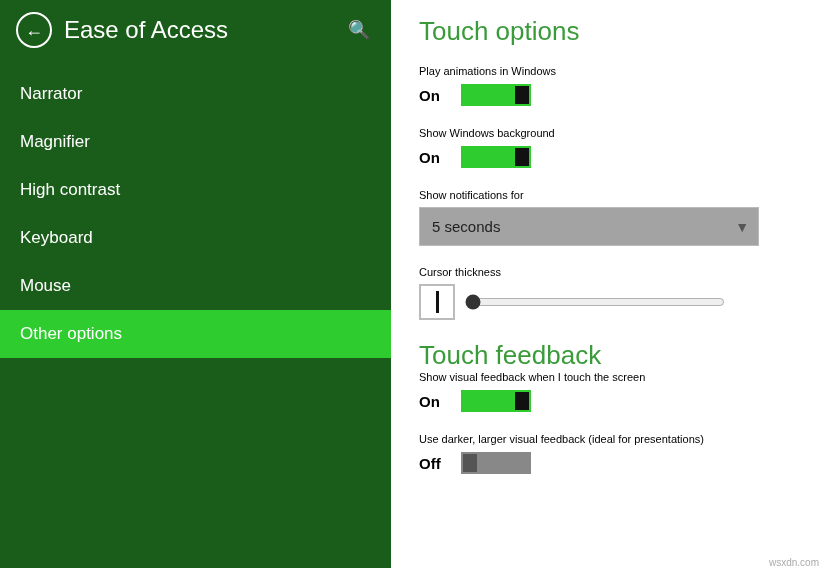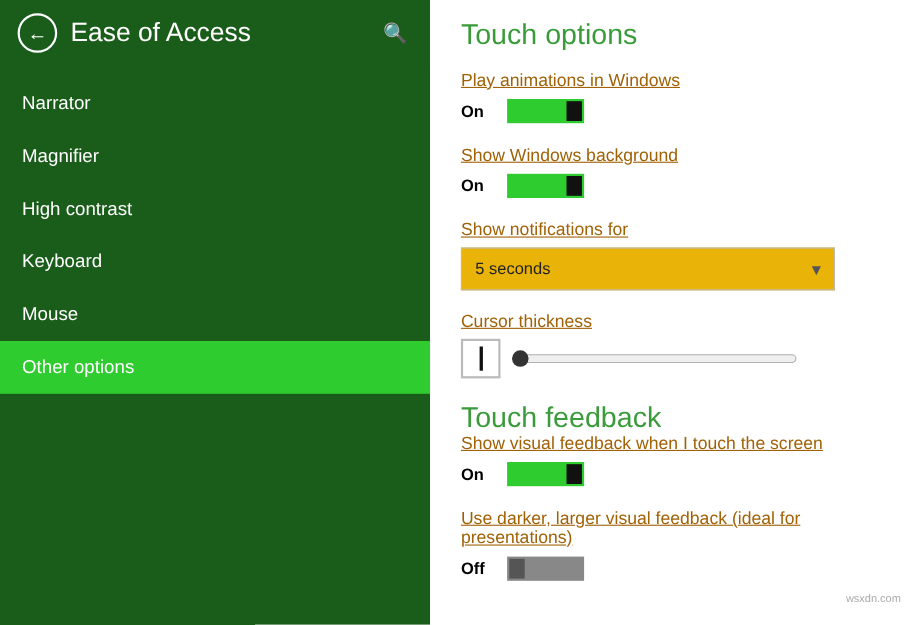--- a/index.html
+++ b/index.html
@@ -94,24 +94,23 @@
       font-size: 26px;
       font-weight: 300;
       margin-bottom: 18px;
     }
 
     .setting-group {
       margin-bottom: 20px;
     }
 
     .setting-label {
-      color: #a16207;
-      font-size: 16px;
+      color: #000000;
+      font-size: 11px;
       margin-bottom: 6px;
-      text-decoration: underline;
     }
 
     .toggle-row {
       display: flex;
       align-items: center;
       gap: 10px;
     }
 
     .toggle-text {
       font-size: 15px;
@@ -168,21 +167,21 @@
     .dropdown-wrapper {
       position: relative;
       width: 340px;
     }
 
     .dropdown-wrapper select {
       width: 100%;
       padding: 10px 12px;
       font-size: 15px;
       border: 1px solid #bbb;
-      background: #eab308;
+      background: #a3a3a3;
       appearance: none;
       -webkit-appearance: none;
       color: #222;
       cursor: pointer;
     }
 
     .dropdown-arrow {
       position: absolute;
       right: 10px;
       top: 50%;
@@ -222,21 +221,21 @@
     }
 
     .touch-section-title {
       color: #3a9b3a;
       font-size: 26px;
       font-weight: 300;
     }
 
     .watermark {
       position: fixed;
-      bottom: 18px;
+      bottom: 0;
       right: 8px;
       font-size: 10px;
       color: #aaa;
     }
   </style>
 </head>
 <body>
 
 <div class="sidebar">
   <div class="sidebar-header">

